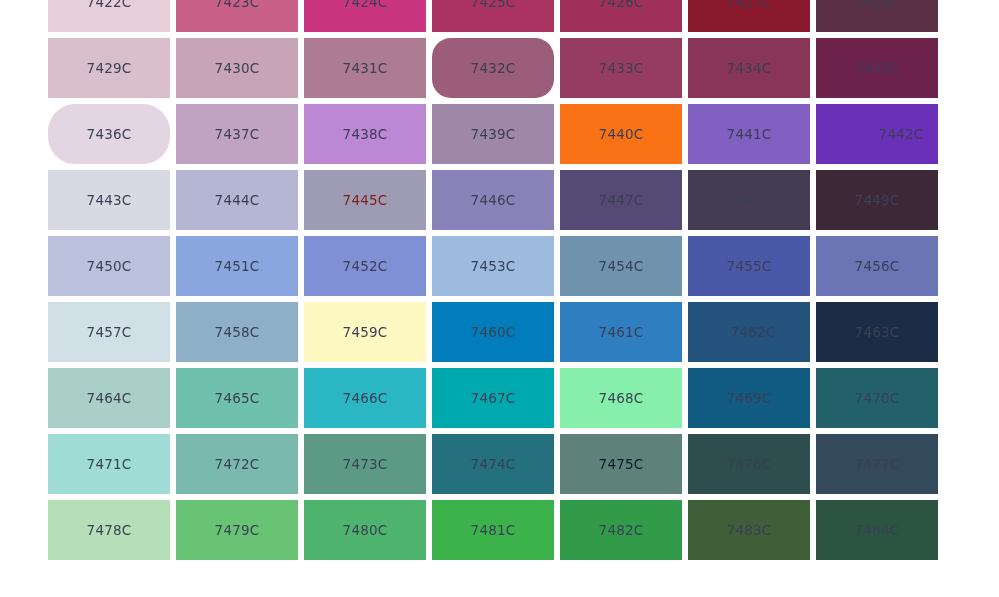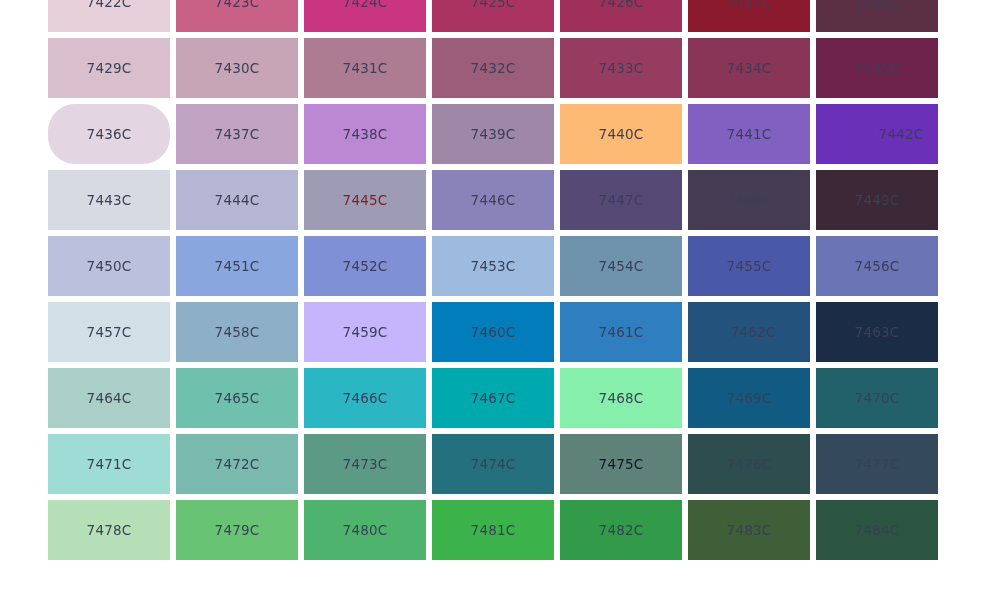--- a/index.html
+++ b/index.html
@@ -73,21 +73,21 @@
     <div class="swatch-row">
       <div class="swatch-cell" style="background-color: rgb(217, 191, 204);">
         <span class="swatch-label" style="color: rgb(59, 63, 86);">7429C</span>
       </div>
       <div class="swatch-cell" style="background-color: rgb(199, 165, 182);">
         <span class="swatch-label" style="color: rgb(59, 63, 86);">7430C</span>
       </div>
       <div class="swatch-cell" style="background-color: rgb(173, 123, 146);">
         <span class="swatch-label" style="color: rgb(59, 63, 86);">7431C</span>
       </div>
-      <div class="swatch-cell" style="background-color: rgb(155, 93, 121);">
+      <div class="swatch-cell" style="background-color: rgb(155, 93, 121); border-radius: 19px;">
         <span class="swatch-label" style="color: rgb(59, 63, 86);">7432C</span>
       </div>
       <div class="swatch-cell" style="background-color: rgb(151, 60, 97);">
         <span class="swatch-label" style="color: rgb(59, 63, 86);">7433C</span>
       </div>
       <div class="swatch-cell" style="background-color: rgb(136, 53, 88);">
         <span class="swatch-label" style="color: rgb(59, 63, 86);">7434C</span>
       </div>
       <div class="swatch-cell" style="background-color: rgb(109, 35, 76);">
         <span class="swatch-label" style="color: rgb(59, 63, 86);">7435C</span>
@@ -99,21 +99,21 @@
       </div>
       <div class="swatch-cell" style="background-color: rgb(192, 163, 195);">
         <span class="swatch-label" style="color: rgb(59, 63, 86);">7437C</span>
       </div>
       <div class="swatch-cell" style="background-color: rgb(188, 135, 211);">
         <span class="swatch-label" style="color: rgb(59, 63, 86);">7438C</span>
       </div>
       <div class="swatch-cell" style="background-color: rgb(159, 135, 168);">
         <span class="swatch-label" style="color: rgb(59, 63, 86);">7439C</span>
       </div>
-      <div class="swatch-cell" style="background-color: #fdba74;">
+      <div class="swatch-cell" style="background-color: #f97316;">
         <span class="swatch-label" style="color: rgb(59, 63, 86);">7440C</span>
       </div>
       <div class="swatch-cell" style="background-color: rgb(130, 96, 193);">
         <span class="swatch-label" style="color: rgb(59, 63, 86);">7441C</span>
       </div>
       <div class="swatch-cell" style="background-color: rgb(106, 48, 184);">
         <span class="swatch-label" style="color: rgb(59, 63, 86); margin-left: 48px;">7442C</span>
       </div>
     </div>
     <div class="swatch-row">
@@ -162,21 +162,21 @@
         <span class="swatch-label" style="color: rgb(59, 63, 86);">7456C</span>
       </div>
     </div>
     <div class="swatch-row">
       <div class="swatch-cell" style="background-color: rgb(209, 224, 230);">
         <span class="swatch-label" style="color: rgb(59, 63, 86);">7457C</span>
       </div>
       <div class="swatch-cell" style="background-color: rgb(142, 176, 199);">
         <span class="swatch-label" style="color: rgb(59, 63, 86);">7458C</span>
       </div>
-      <div class="swatch-cell" style="background-color: #c4b5fd;">
+      <div class="swatch-cell" style="background-color: #fef9c3;">
         <span class="swatch-label" style="color: rgb(59, 63, 86);">7459C</span>
       </div>
       <div class="swatch-cell" style="background-color: rgb(0, 125, 186);">
         <span class="swatch-label" style="color: rgb(59, 63, 86);">7460C</span>
       </div>
       <div class="swatch-cell" style="background-color: rgb(47, 127, 192);">
         <span class="swatch-label" style="color: rgb(59, 63, 86);">7461C</span>
       </div>
       <div class="swatch-cell" style="background-color: rgb(35, 82, 124);">
         <span class="swatch-label" style="color: rgb(59, 63, 86); margin-left: 8px;">7462C</span>

